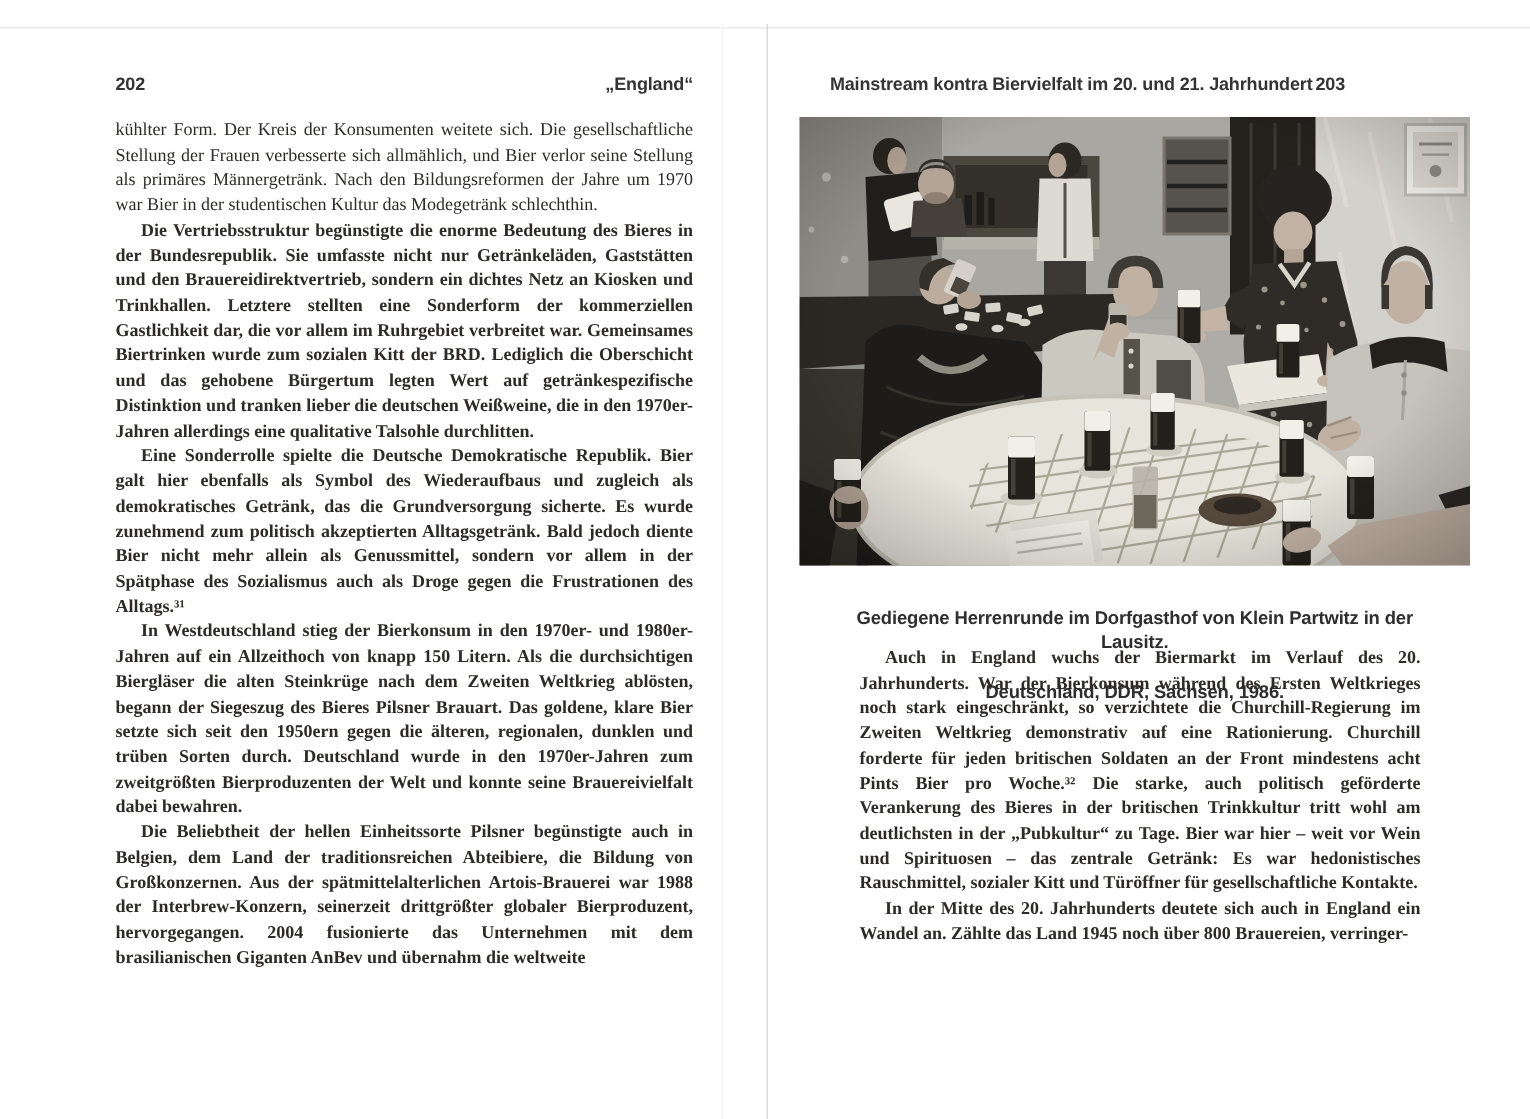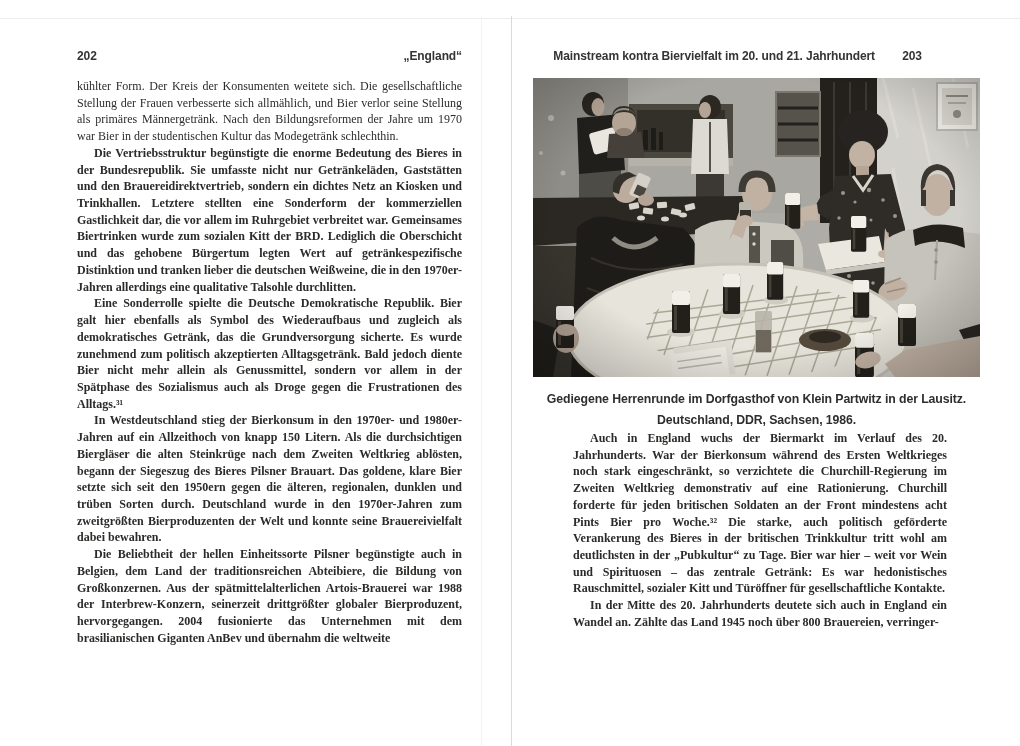--- a/index.html
+++ b/index.html
@@ -17,21 +17,21 @@
 
   .runhead{
     position:absolute;top:33px;
     font-family:"Liberation Sans", sans-serif;
     font-size:12px;line-height:14px;font-weight:700;
     color:#343434;letter-spacing:-0.1px;
   }
   #pagenum-left{left:77px;width:60px;text-align:left;}
   #runtitle-left{left:77px;width:385px;text-align:right;}
   #runtitle-right{left:545px;width:330px;text-align:right;}
-  #pagenum-right{left:877px;width:70px;text-align:center;}
+  #pagenum-right{left:877px;width:70px;text-align:left;}
 
   .body-text{
     position:absolute;
     text-align:justify;
     font-size:12px;line-height:16.72px;
     color:#2c2b29;
     hyphens:auto;
   }
   .body-text p{margin:0;padding:0;}
   .body-text p.indent{text-indent:17px;font-weight:bold;}
@@ -44,21 +44,21 @@
   }
   figure.photo svg{display:block;}
 
   .caption{
     position:absolute;left:533px;top:371px;width:447px;
     text-align:center;
     font-family:"Liberation Sans", sans-serif;
     font-size:12.3px;line-height:15.5px;font-weight:700;
     color:#2e2e2e;letter-spacing:-0.1px;
   }
-  .caption div{margin:5px;}
+  .caption div{margin:18px;}
 </style>
 </head>
 <body>
 
 <div class="spread">
   <div class="top-edge"></div>
   <div class="divider-faint"></div>
   <div class="divider"></div>
 
   <div class="runhead" id="pagenum-left">202</div>

